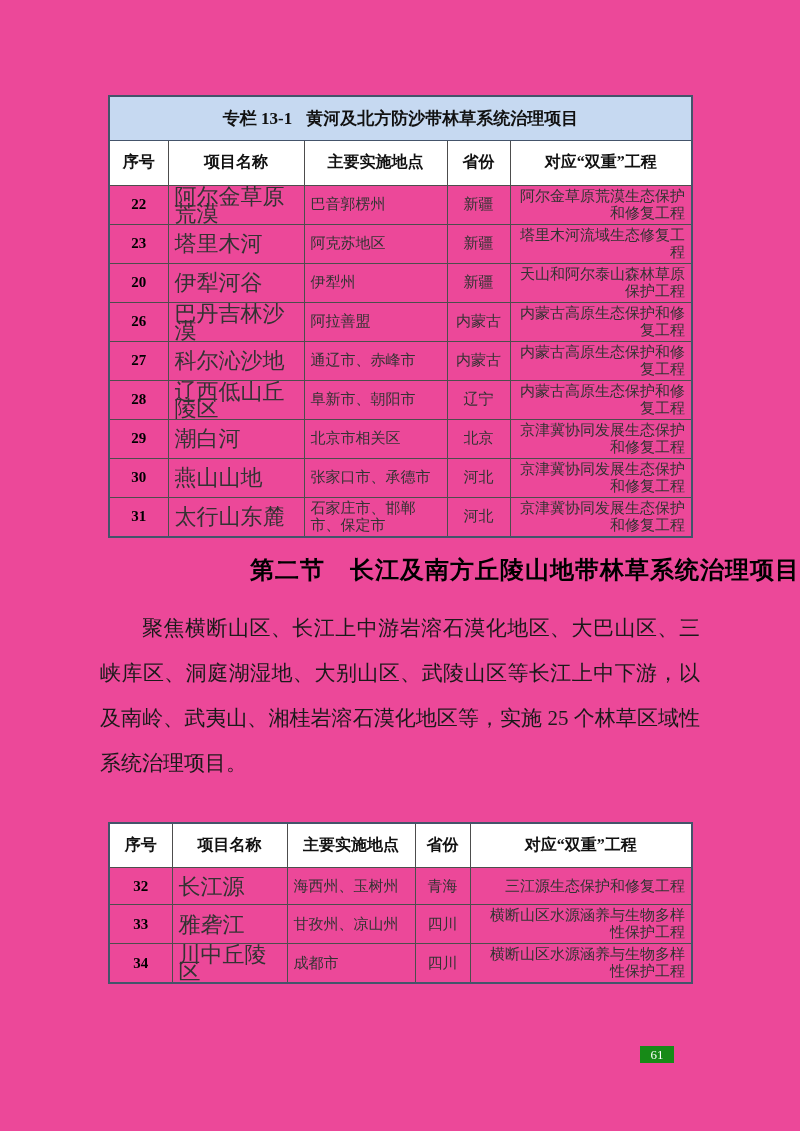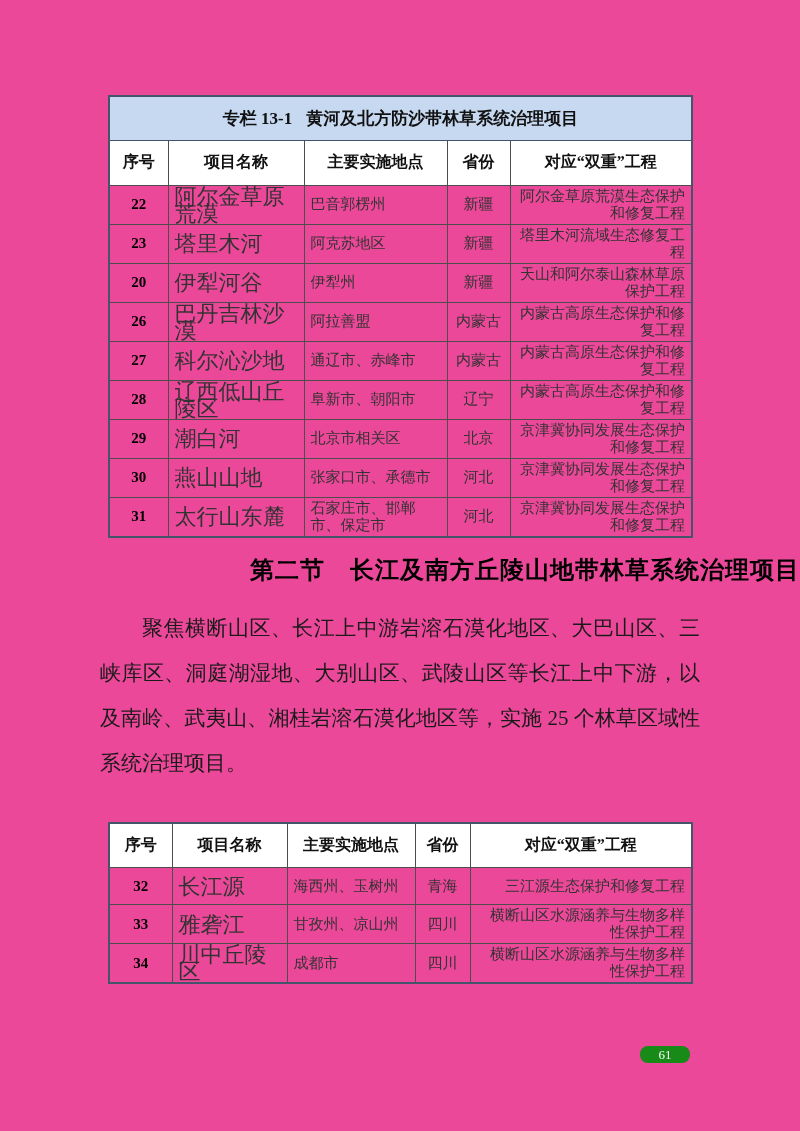--- a/index.html
+++ b/index.html
@@ -72,29 +72,28 @@
     font-size: 21px;
     line-height: 45px;
     text-align: justify;
     text-indent: 2em;
     color: #1a1a1a;
   }
   .page-num {
     position: absolute;
     left: 640px;
     top: 1046px;
-    width: 50px;
+    width: 34px;
     height: 17px;
     background: #178a17;
     color: #ffffff;
     font-size: 13px;
     line-height: 17px;
     text-align: center;
     font-family: "Liberation Serif", "DejaVu Serif", serif;
-    border-radius: 8px;
   }
 </style>
 </head>
 <body>
 
 <div class="page">
 
   <div class="tbl-wrap tbl-wrap1">
     <table class="box">
       <colgroup>

